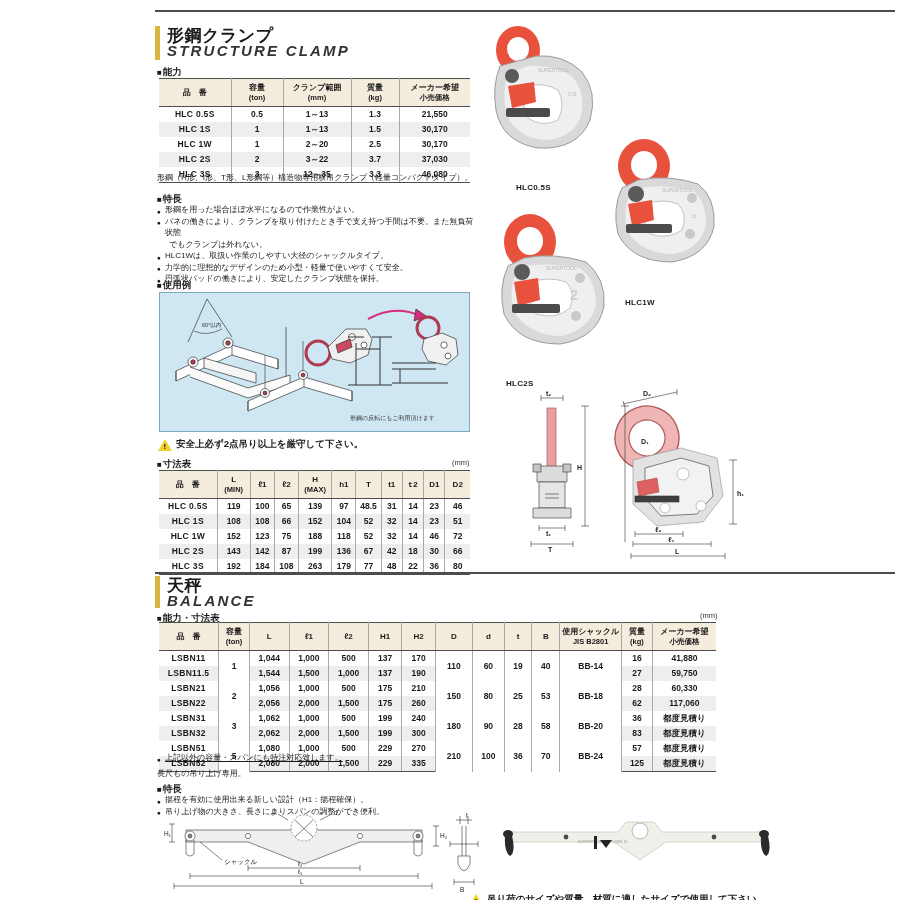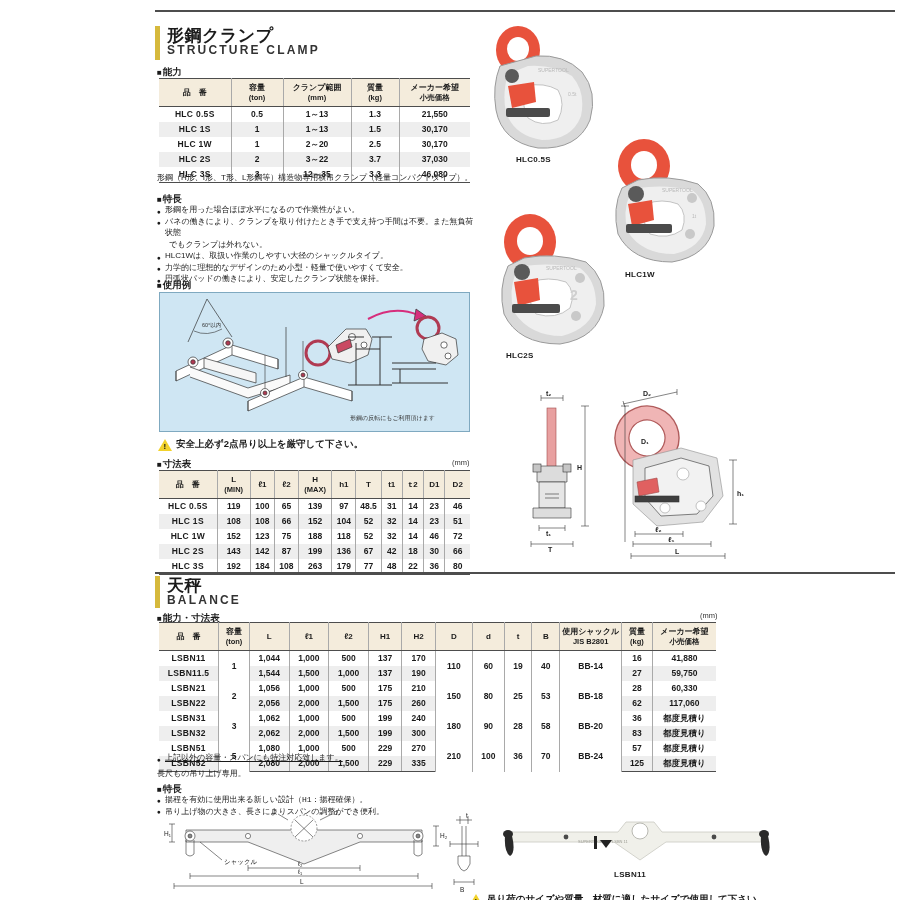--- a/index.html
+++ b/index.html
@@ -18,21 +18,21 @@
   
   .top-rule {
     position: absolute; left: 155px; top: 10px; width: 740px; height: 2px;
     background: #4d4d4d;
   }
 
   
   .sec-head { position: absolute; display: flex; }
   .sec-bar { width: 5px; background: #d6b93c; margin-right: 7px; }
   .sec-jp { font-size: 17px; font-weight: bold; line-height: 19px; letter-spacing: .5px; }
-  .sec-en { font-size: 12px; font-weight: bold; letter-spacing: 2.2px; line-height: 11px; color: #333; }
+  .sec-en { font-size: 15px; font-weight: bold; letter-spacing: 2.2px; line-height: 11px; color: #333; font-style: italic; }
 
   .sub-head {
     position: absolute; font-size: 9.5px; font-weight: bold; color: #1a1a1a;
   }
   .sub-head::before { content: "■"; font-size: 8px; margin-right: 1px; }
 
   .unit-note { position: absolute; font-size: 7.5px; color: #333; }
 
   
   table.spec {
@@ -80,21 +80,21 @@
   .warn-tri::after { content: "!"; position: absolute; left: -1.5px; top: 3px; font-size: 8px; color: #111; font-weight: bold;}
 
   
   .usebox {
     position: absolute; left: 159px; top: 292px; width: 311px; height: 140px;
     background: #cfe6f3; border: 1px solid #7fa9c0;
   }
   .usecap { position: absolute; font-size: 6px; color: #333; }
 
   
-  .photolabel { position: absolute; font-size: 8px; font-weight: bold; letter-spacing: .3px; }
+  .photolabel { position: absolute; font-size: 8px; font-weight: bold; letter-spacing: .3px; margin-top: 28px; }
 
   svg { display: block; overflow: visible; }
   .ph { position: absolute; }
 </style>
 </head>
 <body>
 
 <div class="page">
 
   <div class="top-rule"></div>
@@ -594,21 +594,21 @@
       </tr>
     </tbody>
   </table>
 
   <div class="blist" style="left:157px; top:752px; width:400px;">
     <div><span style="text-decoration:underline;">上記以外の容量・スパンにも特注対応致します。</span></div>
   </div>
   <div class="ptext" style="left:157px; top:768px;">長尺もの吊り上げ専用。</div>
 
   <div class="sub-head" style="left:157px; top:783px;">特長</div>
-  <div class="blist" style="left:157px; top:794px; width:380px;font-family:Liberation Mono, monospace;">
+  <div class="blist" style="left:157px; top:794px; width:380px;">
     <div>揚程を有効に使用出来る新しい設計（H1：揚程確保）。</div>
     <div>吊り上げ物の大きさ、長さによりスパンの調整ができ便利。</div>
   </div>
 
   <div class="ph" style="left:160px; top:812px;">
     <svg width="300" height="85" viewBox="0 0 300 85">
       <g stroke="#333" stroke-width="0.6" fill="none">
         <path d="M26,18 L262,18 L262,30 L200,30 L144,52 L88,30 L26,30 Z" fill="#efefef"></path>
         <circle cx="144" cy="16" r="13" fill="#ffffff" stroke="#555" stroke-dasharray="2,1.5"></circle>
         <path d="M135,8 L153,25 M153,8 L135,25"></path>

